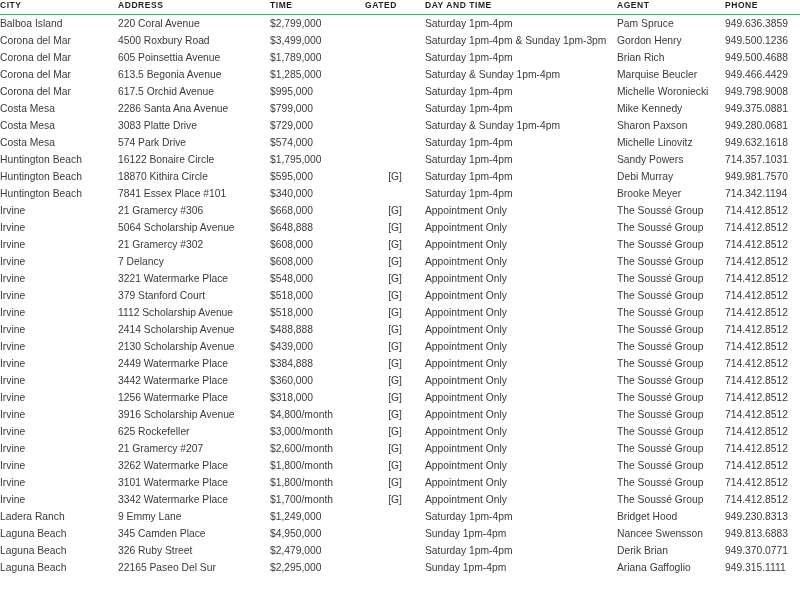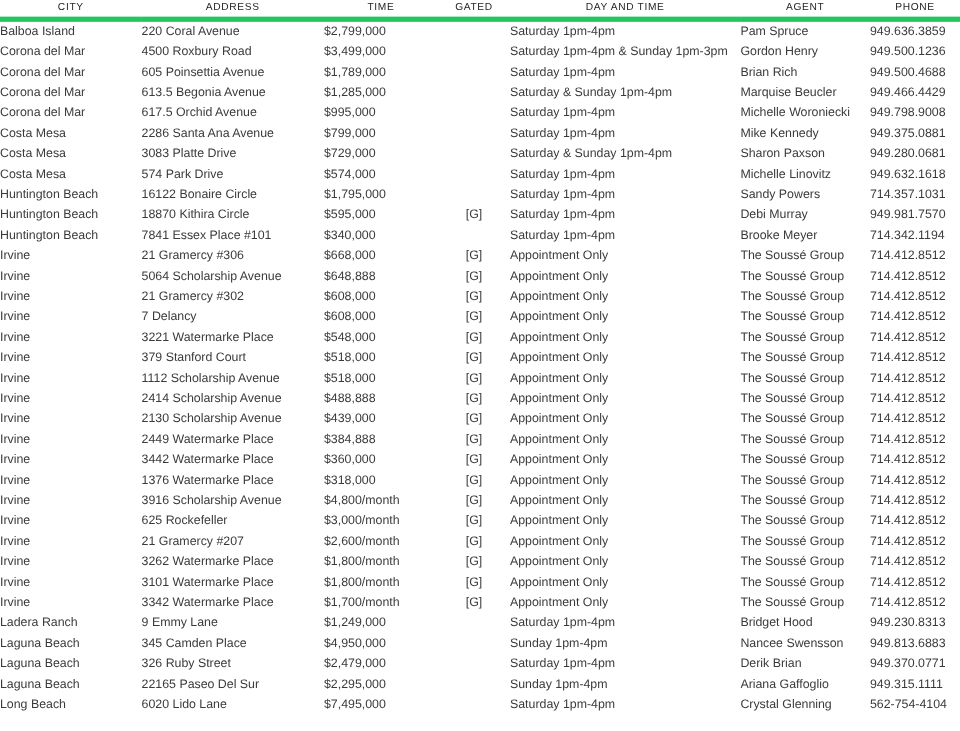--- a/index.html
+++ b/index.html
@@ -14,27 +14,27 @@
     color: #231f20;
     overflow: hidden;
   }
   .listing-table {
     width: 800px;
     border-collapse: collapse;
     table-layout: fixed;
   }
   .listing-table thead th {
     font-size: 8.5px;
-    font-weight: normal;
+    font-weight: bold;
     letter-spacing: 0.55px;
-    text-align: center;
+    text-align: left;
     color: #231f20;
     padding: 0 0 4px 0;
     vertical-align: bottom;
-    border-bottom: 4px solid #22c55e;
+    border-bottom: 1px solid #22c55e;
   }
   .listing-table tbody td {
     font-size: 10.3px;
     color: #3a3a3a;
     padding: 2px 0 2px 0;
     vertical-align: top;
     white-space: nowrap;
     overflow: hidden;
     text-overflow: ellipsis;
     line-height: 13px;
@@ -275,21 +275,21 @@
         <td class="city">Irvine</td>
         <td class="address">3442 Watermarke Place</td>
         <td class="price">$360,000</td>
         <td class="gated">[G]</td>
         <td class="daytime">Appointment Only</td>
         <td class="agent">The Soussé Group</td>
         <td class="phone">714.412.8512</td>
       </tr>
       <tr>
         <td class="city">Irvine</td>
-        <td class="address">1376 Watermarke Place</td>
+        <td class="address">1256 Watermarke Place</td>
         <td class="price">$318,000</td>
         <td class="gated">[G]</td>
         <td class="daytime">Appointment Only</td>
         <td class="agent">The Soussé Group</td>
         <td class="phone">714.412.8512</td>
       </tr>
       <tr>
         <td class="city">Irvine</td>
         <td class="address">3916 Scholarship Avenue</td>
         <td class="price">$4,800/month</td>
@@ -371,24 +371,15 @@
         <td class="phone">949.370.0771</td>
       </tr>
       <tr>
         <td class="city">Laguna Beach</td>
         <td class="address">22165 Paseo Del Sur</td>
         <td class="price">$2,295,000</td>
         <td class="gated"></td>
         <td class="daytime">Sunday 1pm-4pm</td>
         <td class="agent">Ariana Gaffoglio</td>
         <td class="phone">949.315.1111</td>
-      </tr>
-      <tr>
-        <td class="city">Long Beach</td>
-        <td class="address">6020 Lido Lane</td>
-        <td class="price">$7,495,000</td>
-        <td class="gated"></td>
-        <td class="daytime">Saturday 1pm-4pm</td>
-        <td class="agent">Crystal Glenning</td>
-        <td class="phone">562-754-4104</td>
       </tr>
     </tbody>
 </table>
 
 </body></html>

